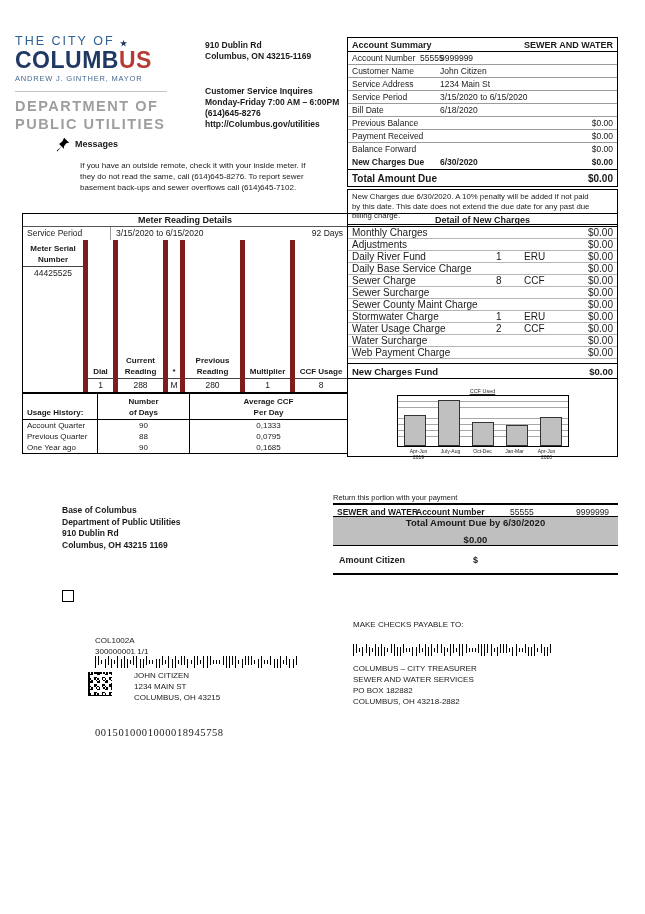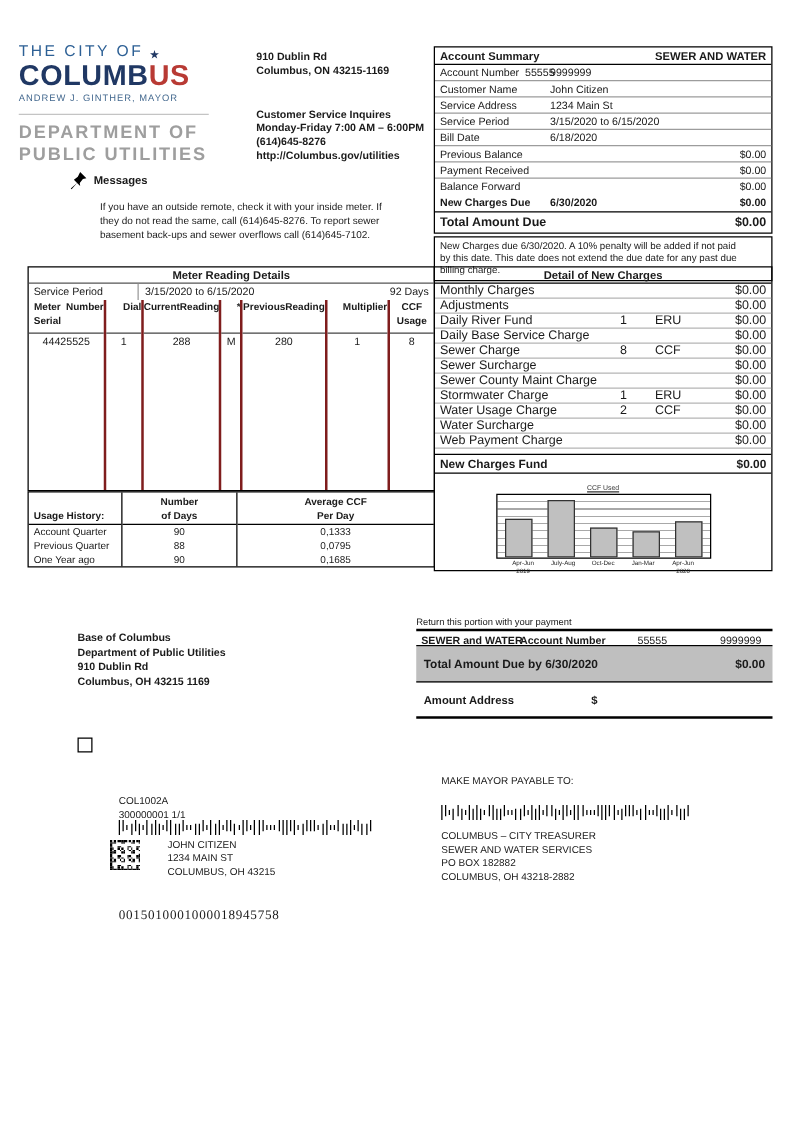--- a/index.html
+++ b/index.html
@@ -46,22 +46,22 @@
   .mt { position:absolute; left:22px; top:213px; width:326px; height:180px;
         border:1.5px solid #000; display:flex; flex-direction:column; }
   .mt-title { height:13px; line-height:13px; text-align:center; font-weight:bold; font-size:9px;
               border-bottom:1px solid #555; }
   .mt-sp { height:13px; display:flex; font-size:8.5px; line-height:13px; }
   .mt-sp-label { flex:0 0 88px; padding-left:4px; border-right:1px solid #999; }
   .mt-sp-val { flex:1; padding-left:5px; }
   .mt-sp-days { padding-right:4px; }
   .mt-cols { flex:1; display:flex; }
   .mcol { display:flex; flex-direction:column; }
-  .mcol + .mcol { border-left:2px solid #7f1d1d; }
-  .mhead { height:27px; display:flex; flex-direction:row; justify-content:flex-end;
+  .mcol + .mcol { border-left:5px solid #7f1d1d;justify-content:flex-end; }
+  .mhead { height:27px; display:flex; flex-direction:column; justify-content:flex-end;
            text-align:center; font-weight:bold; font-size:8px; line-height:11px;
            border-bottom:1px solid #444; padding-bottom:1px; }
   .mcell { height:13px; line-height:13px; text-align:center; font-size:8.5px; }
   
   .uh { position:absolute; left:22px; top:393px; width:326px; border:1.5px solid #000; display:flex; }
   .ucol { display:flex; flex-direction:column; }
   .ucol + .ucol { border-left:1px solid #000; }
   .uhead { height:26px; display:flex; flex-direction:column; justify-content:flex-end;
            text-align:center; font-weight:bold; font-size:8px; line-height:10.5px;
            border-bottom:1px solid #000; padding-bottom:1px; }
@@ -93,21 +93,21 @@
   .stub-note { position:absolute; left:333px; top:493px; font-size:7.5px; }
   .stub { position:absolute; left:333px; top:503px; width:285px; }
   .stub-head { position:relative; height:14px; line-height:14px; font-size:8.5px;
                border-top:2px solid #000; border-bottom:1px solid #000; }
   .stub-head .s1 { position:absolute; left:4px; font-weight:bold; }
   .stub-head .s2 { position:absolute; left:83px; font-weight:bold; }
   .stub-head .s3 { position:absolute; left:177px; }
   .stub-head .s4 { position:absolute; left:243px; }
   .stub-gray { height:29px; background:#bfbfbf; display:flex; justify-content:space-between;
                align-items:center; padding:0 6px; font-weight:bold; font-size:9.5px;
-               border-bottom:1px solid #000; }
+               border-bottom:1px solid #000;flex-direction:column; }
   .stub-encl { position:relative; height:29px; border-bottom:2px solid #000;
                font-weight:bold; font-size:9px; line-height:29px; }
   .stub-encl .e1 { position:absolute; left:6px; }
   .stub-encl .e2 { position:absolute; left:140px; }
   
   .remit { position:absolute; left:62px; top:505px; font-size:8.5px; font-weight:bold; line-height:11.5px; }
   .chk { position:absolute; left:62px; top:590px; width:12px; height:12px; border:1.2px solid #000; background:#fff; }
   .chk-note { position:absolute; left:95px; top:588px; font-size:8px; line-height:11px; width:250px; }
   .mail { position:absolute; left:95px; top:635px; font-size:8px; line-height:11px; }
   .imb { display:flex; align-items:center; height:12px; }
@@ -358,21 +358,21 @@
       <span class="s1">SEWER and WATER</span>
       <span class="s2">Account Number</span>
       <span class="s3">55555</span>
       <span class="s4">9999999</span>
     </div>
     <div class="stub-gray">
       <span>Total Amount Due by 6/30/2020</span>
       <span>$0.00</span>
     </div>
     <div class="stub-encl">
-      <span class="e1">Amount Address</span>
+      <span class="e1">Amount Citizen</span>
       <span class="e2">$</span>
     </div>
   </div>
 
   <div class="remit">
     <div>Base of Columbus</div>
     <div>Department of Public Utilities</div>
     <div>910 Dublin Rd</div>
     <div>Columbus, OH 43215 1169</div>
   </div>
@@ -706,21 +706,21 @@
       <i style="background: rgb(0, 0, 0);"></i>
       <i style="background: rgb(0, 0, 0);"></i>
       <i style="background: rgb(0, 0, 0);"></i>
     </div>
   <div class="addr-to">
     <div>JOHN CITIZEN</div>
     <div>1234 MAIN ST</div>
     <div>COLUMBUS, OH 43215</div>
   </div>
 
-  <div class="payable-title">MAKE MAYOR PAYABLE TO:</div>
+  <div class="payable-title">MAKE CHECKS PAYABLE TO:</div>
   <div class="imb imb2" style="width:200px">
       <i class="ib3"></i>
       <i class="ib1"></i>
       <i class="ib0"></i>
       <i class="ib2"></i>
       <i class="ib1"></i>
       <i class="ib2"></i>
       <i class="ib0"></i>
       <i class="ib3"></i>
       <i class="ib2"></i>

